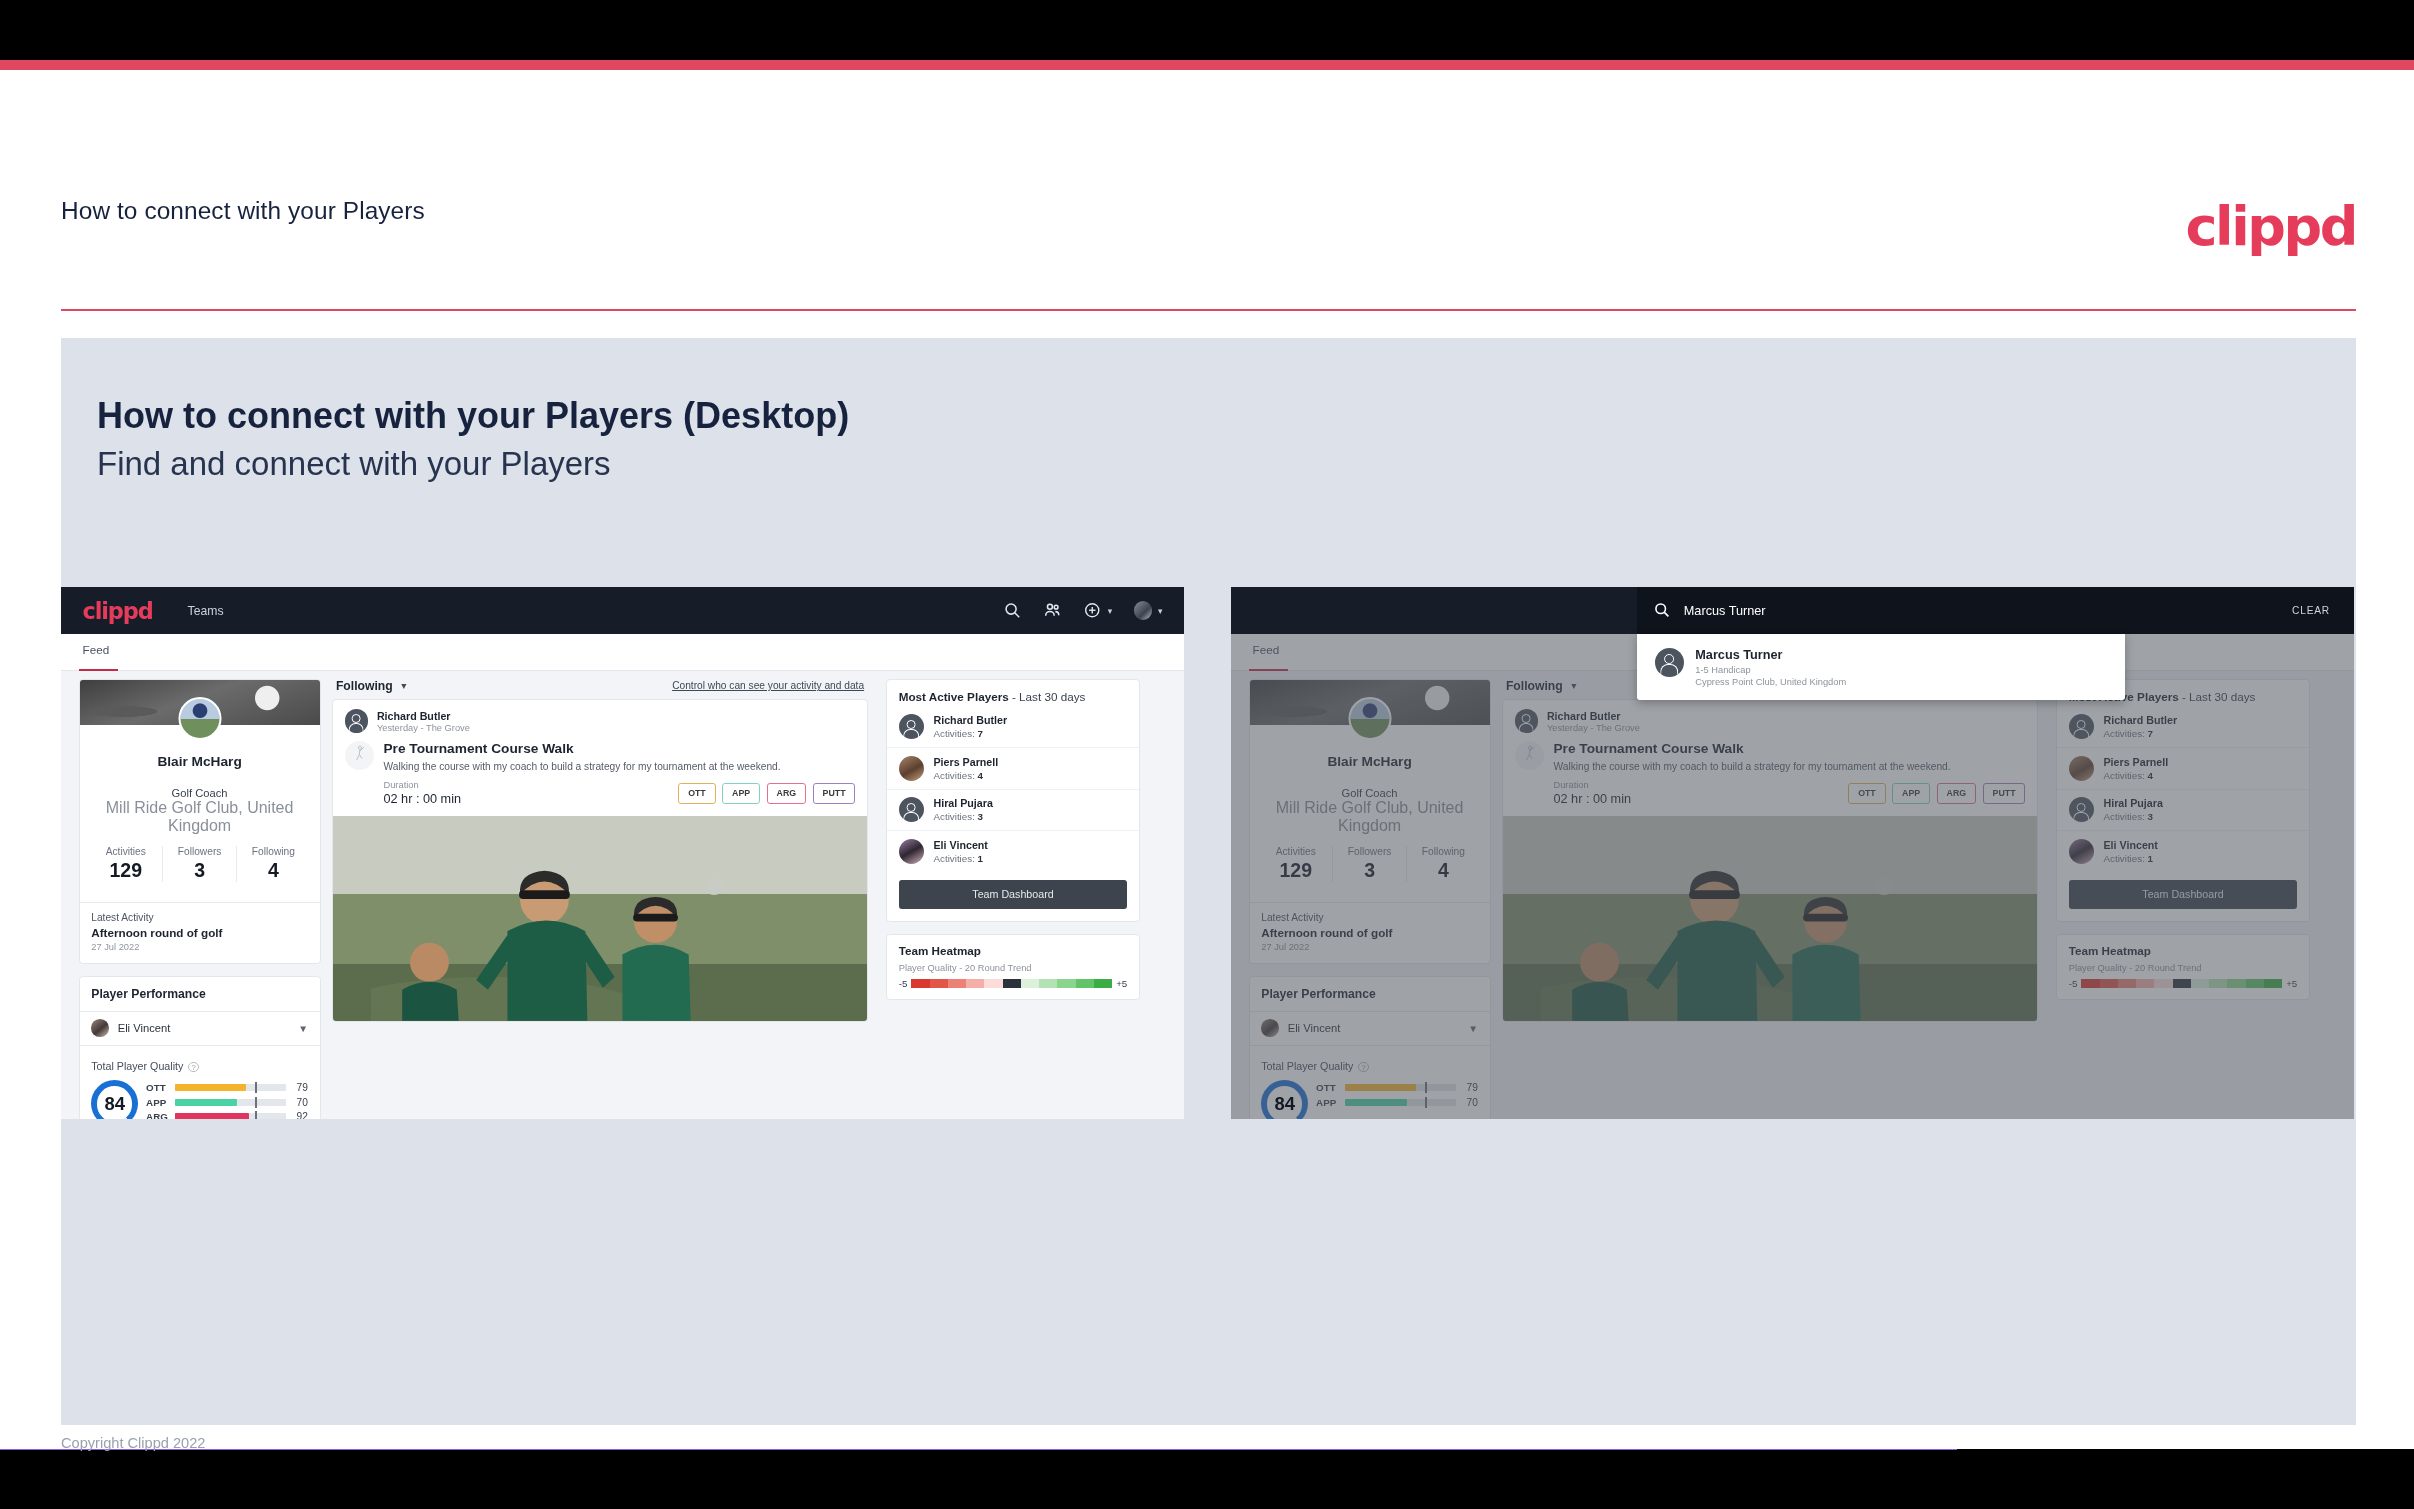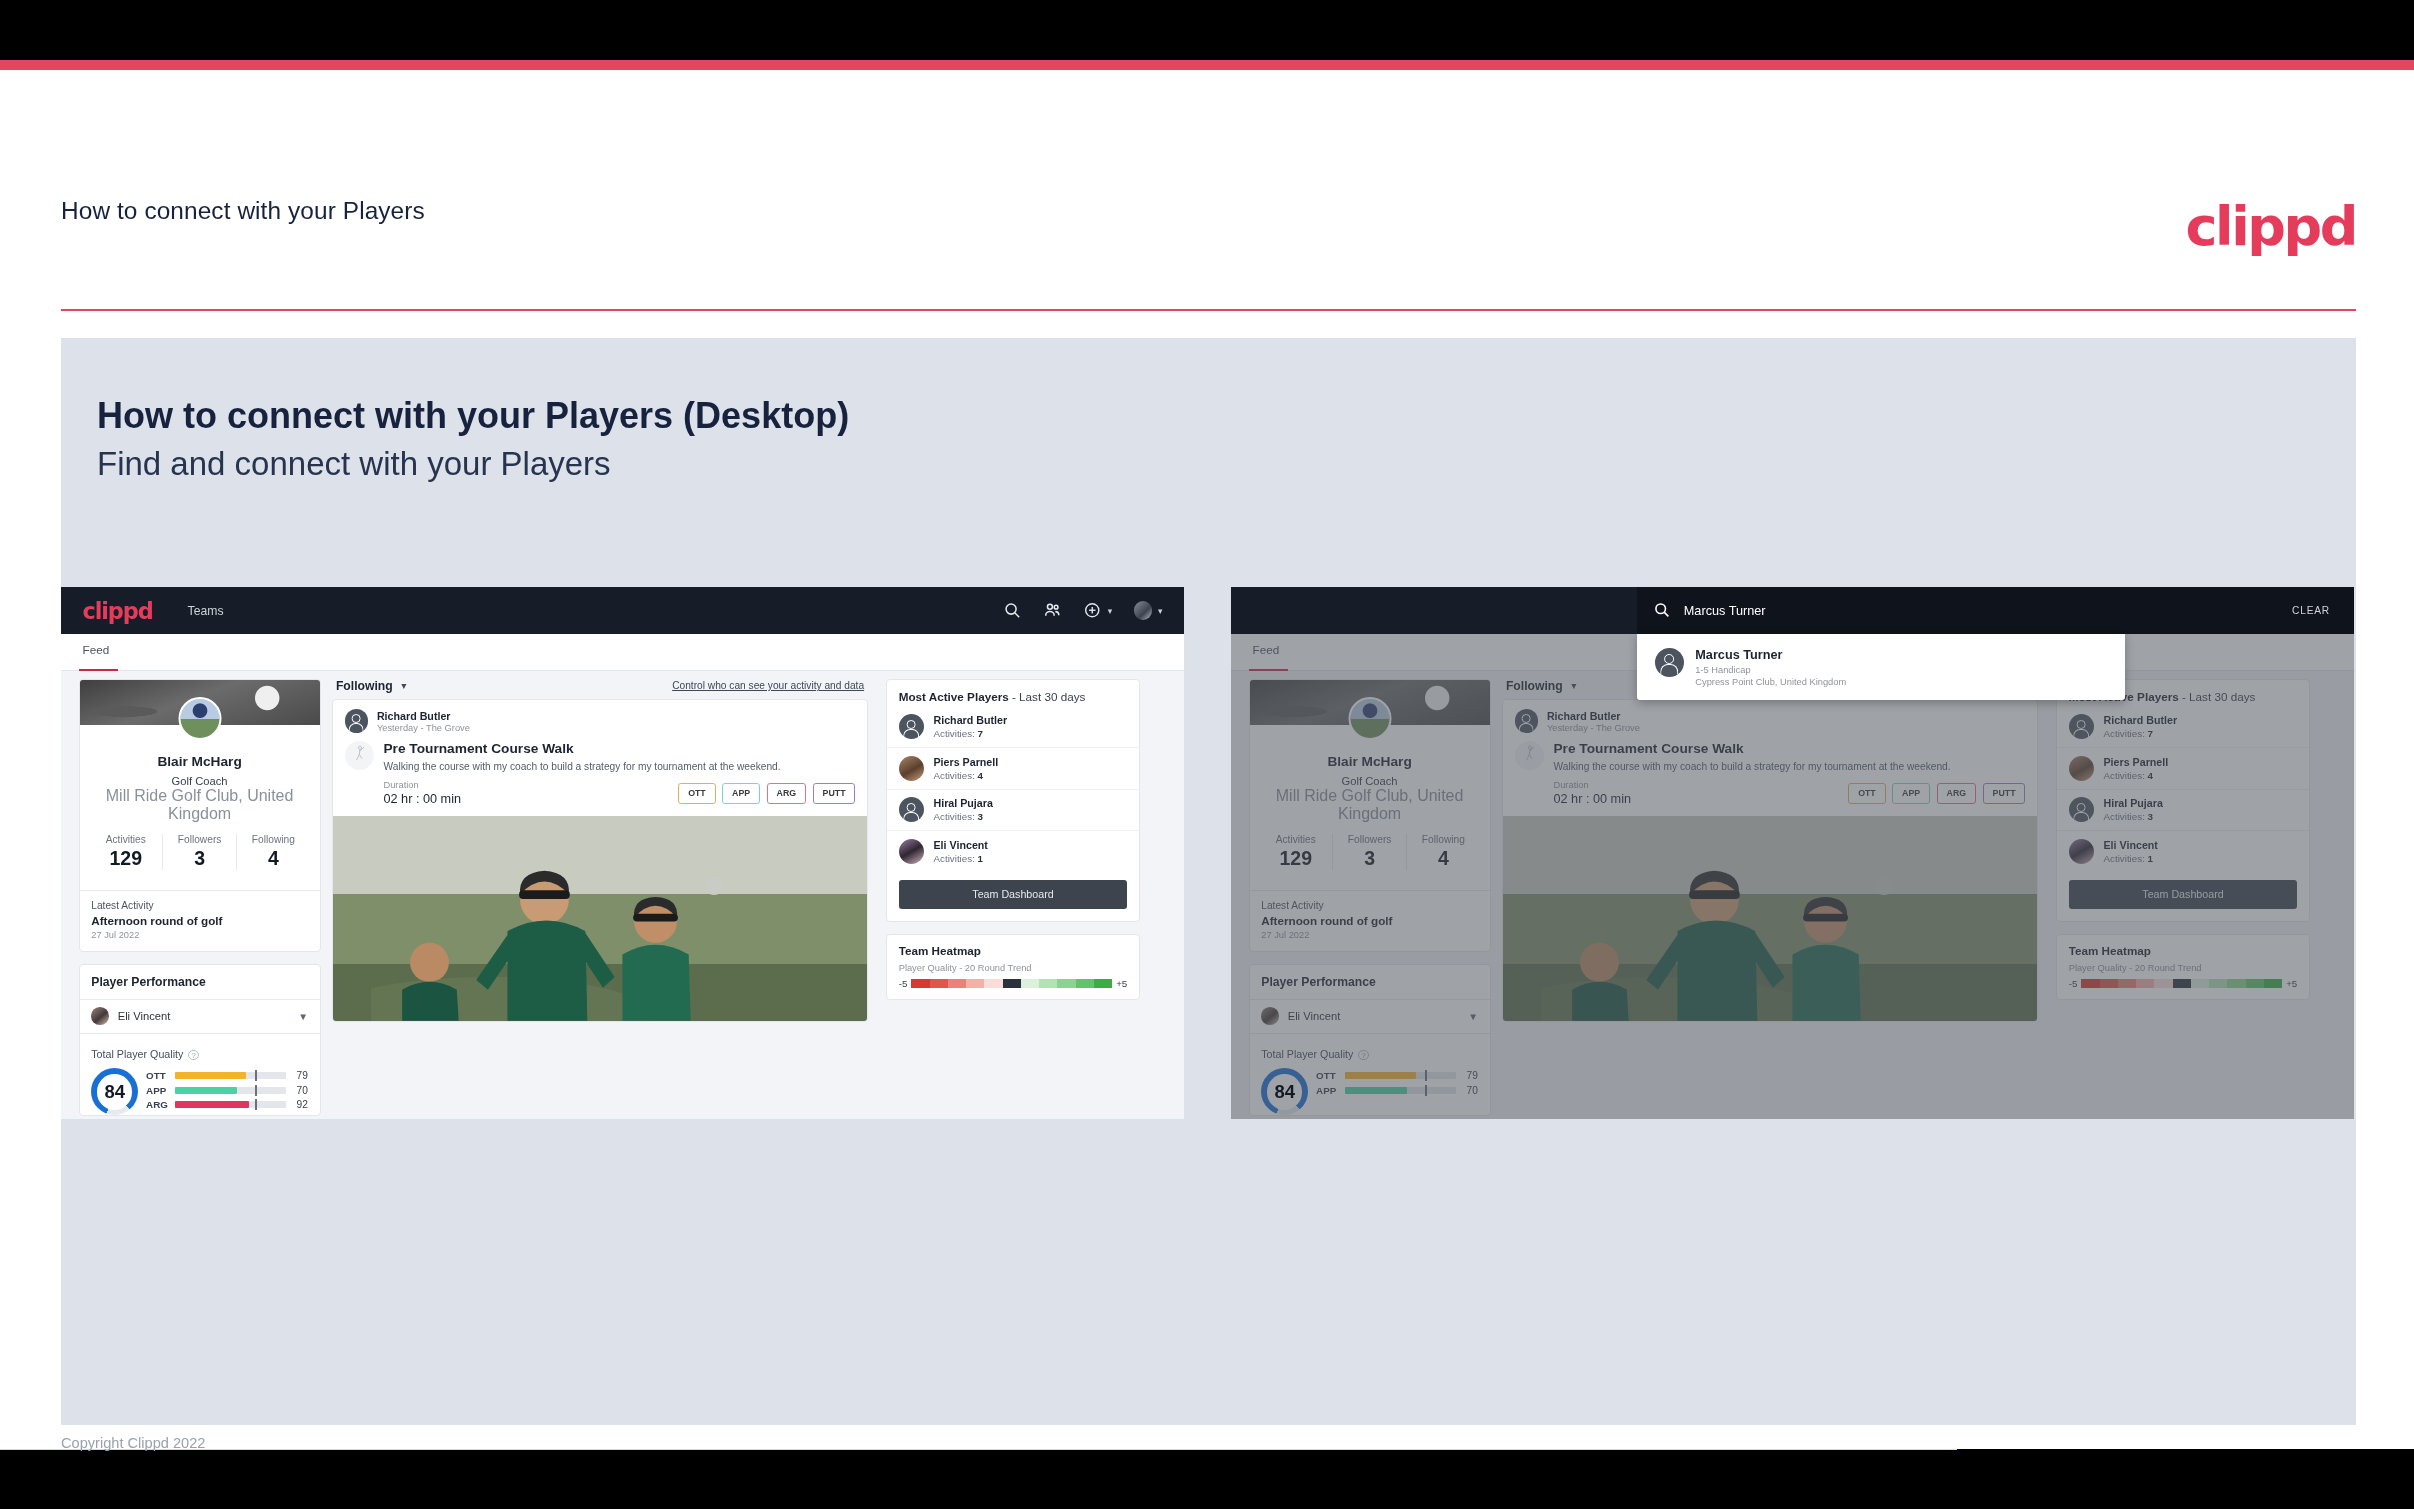--- a/index.html
+++ b/index.html
@@ -2,21 +2,21 @@
 <html><head>
 <meta charset="utf-8">
 <style>
   * { box-sizing: border-box; margin: 0; padding: 0; }
   html, body {
     width: 2415px; height: 1510px;
     background: #000000;
     font-family: "Liberation Sans", sans-serif;
     overflow: hidden;
   }
-  .slide-root { position: relative; width: 1957px; height: 1510px; background: #fde047; }
+  .slide-root { position: relative; width: 1957px; height: 1510px; background: #8b5cf6; }
 
   
   .letterbox-top { position:absolute; left:0; top:0; width:2415px; height:60px; background:#000; }
   .letterbox-bottom { position:absolute; left:0; bottom:0; width:2415px; height:60px; background:#000; }
 
   .accent-rule-top { position:absolute; left:0; top:60px; width:2415px; height:9.8px; background:#e04862; }
 
   .slide { position:absolute; left:0; top:70px; width:2415px; height:1379px; background:#ffffff; }
 
   
@@ -97,21 +97,21 @@
   }
   .prof-pic {
     position:absolute; left:50%; transform:translateX(-50%); top:17.6px;
     width:43px; height:43px; border-radius:50%; border:2px solid #fff;
     background:
       radial-gradient(circle at 50% 30%, #2c3f72 0 6.8px, transparent 7.8px),
       linear-gradient(180deg,#b9cbe0 0 52%, #6f8f5c 52% 100%);
   }
   .prof-body { padding:29px 9.8px 9.8px; text-align:center; }
   .prof-name { font-size:13.7px; font-weight:bold; color:#1d2430; }
-  .prof-role { font-size:11.2px; color:#39414f; margin-top:6px; }
+  .prof-role { font-size:11.2px; color:#39414f; margin-top:18px; }
   .prof-club { font-size:16px; color:#8a9099; margin-top:0; }
   .stats { display:flex; margin-top:11.7px; }
   .stat { flex:1; }
   .stat + .stat { border-left:1px solid #e6e9ed; }
   .stat-l { font-size:10.2px; color:#6c737f; }
   .stat-v { font-size:19.5px; font-weight:bold; color:#141a24; margin-top:2px; }
   .card-div { height:1px; background:#e6e9ed; margin-top:9.8px; }
   .latest { padding:8.8px 11.7px 11.7px; text-align:left; }
   .latest-l { font-size:10.2px; color:#4c5462; }
   .latest-t { font-size:11.7px; font-weight:bold; color:#1d2430; margin-top:2.9px; }

